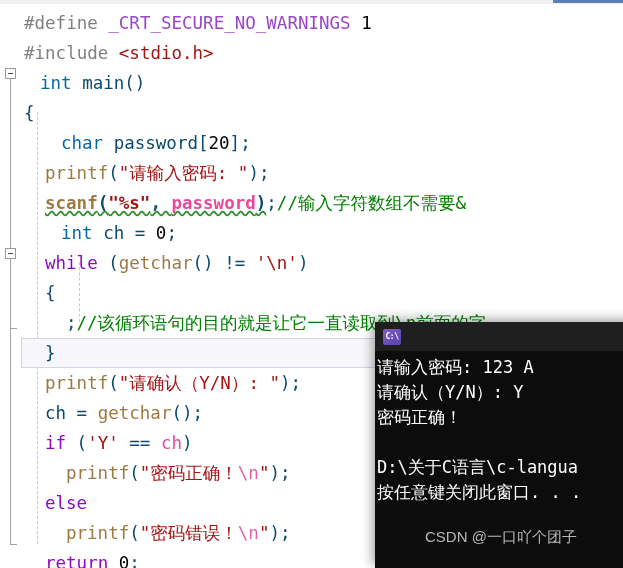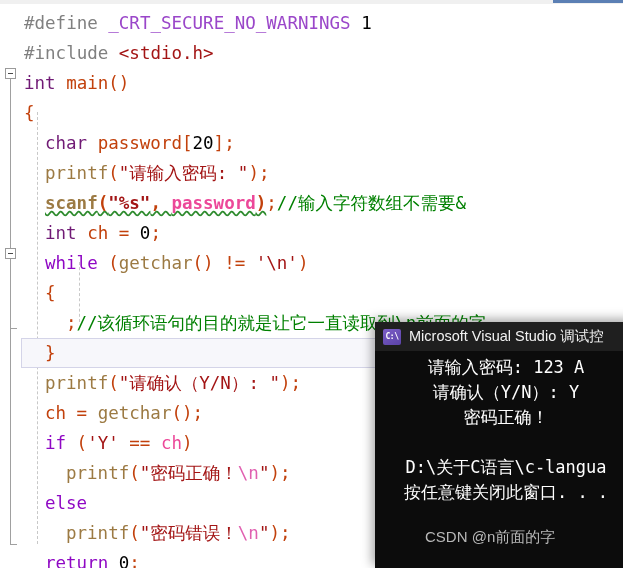--- a/index.html
+++ b/index.html
@@ -7,21 +7,20 @@
     padding: 0;
     background: #ffffff;
   }
   #screen {
     position: relative;
     width: 623px;
     height: 568px;
     overflow: hidden;
     background: #ffffff;
     font-family: "DejaVu Sans Mono", "Liberation Mono", monospace;
-    text-align: center;
   }
 
   
   .top-strip {
     position: absolute;
     left: 0; top: 0;
     width: 623px; height: 4px;
     background: #f0f0f0;
     border-bottom: 1px solid #d8dde6;
   }
@@ -95,26 +94,26 @@
   .line {
     position: absolute;
     left: 0;
     height: 30px;
     white-space: pre;
     font-size: 17.5px;
     line-height: 30px;
   }
 
   
-  .t-plain   { color: #c2410c; }
+  .t-plain   { color: #0c4a6e; }
   .t-pre     { color: #808080; }
   .t-macro   { color: #9a46c9; }
   .t-num     { color: #000000; }
   .t-inc     { color: #a31515; margin-top: 30px; }
-  .t-kw      { color: #701a75; }
+  .t-kw      { color: #0369a1; margin-left: 16px; }
   .t-ctrl    { color: #8f08c4; }
   .t-func    { color: #9c7a43; }
   .t-str     { color: #a31515; }
   .t-esc     { color: #e060b0; }
   .t-cmt     { color: #008000; }
   .t-var     { color: #ec4899; }
 
   .squiggle {
     text-decoration: underline wavy #2e8b2e;
     text-decoration-skip-ink: none;
@@ -223,19 +222,18 @@
     <div class="cur-line" id="cur-line" style="top: 334px;"></div>
 
     <div class="code" id="code-root"><div class="line" style="top: 4px; left: 24px;"><span class="t-pre">#define </span><span class="t-macro">_CRT_SECURE_NO_WARNINGS</span><span class="t-num"> 1</span></div><div class="line" style="top: 34px; left: 24px;"><span class="t-pre">#include </span><span class="t-inc">&lt;stdio.h&gt;</span></div><div class="line" style="top: 64px; left: 24px;"><span class="t-kw">int</span><span class="t-plain"> main()</span></div><div class="line" style="top: 94px; left: 24px;"><span class="t-plain">{</span></div><div class="line" style="top: 124px; left: 45px;"><span class="t-kw">char</span><span class="t-plain"> password[</span><span class="t-num">20</span><span class="t-plain">];</span></div><div class="line" style="top: 154px; left: 45px;"><span class="t-func">printf</span><span class="t-plain">(</span><span class="t-str">"请输入密码: "</span><span class="t-plain">);</span></div><div class="line" style="top: 184px; left: 45px;"><span class="t-func squiggle">scanf</span><span class="t-plain squiggle">(</span><span class="t-str squiggle">"%s"</span><span class="t-plain squiggle">, </span><span class="t-var squiggle">password</span><span class="t-plain squiggle">)</span><span class="t-plain">;</span><span class="t-cmt">//输入字符数组不需要&amp;</span></div><div class="line" style="top: 214px; left: 45px;"><span class="t-kw">int</span><span class="t-plain"> ch = </span><span class="t-num">0</span><span class="t-plain">;</span></div><div class="line" style="top: 244px; left: 45px;"><span class="t-ctrl">while</span><span class="t-plain"> (</span><span class="t-func">getchar</span><span class="t-plain">() != </span><span class="t-str">'\n'</span><span class="t-plain">)</span></div><div class="line" style="top: 274px; left: 45px;"><span class="t-plain">{</span></div><div class="line" style="top: 304px; left: 66px;"><span class="t-plain">;</span><span class="t-cmt">//该循环语句的目的就是让它一直读取到\n前面的字</span></div><div class="line" style="top: 334px; left: 45px;"><span class="t-plain">}</span></div><div class="line" style="top: 364px; left: 45px;"><span class="t-func">printf</span><span class="t-plain">(</span><span class="t-str">"请确认（Y/N）: "</span><span class="t-plain">);</span></div><div class="line" style="top: 394px; left: 45px;"><span class="t-plain">ch = </span><span class="t-func">getchar</span><span class="t-plain">();</span></div><div class="line" style="top: 424px; left: 45px;"><span class="t-ctrl">if</span><span class="t-plain"> (</span><span class="t-str">'Y'</span><span class="t-plain"> == </span><span class="t-var">ch</span><span class="t-plain">)</span></div><div class="line" style="top: 454px; left: 66px;"><span class="t-func">printf</span><span class="t-plain">(</span><span class="t-str">"密码正确！</span><span class="t-esc">\n</span><span class="t-str">"</span><span class="t-plain">);</span></div><div class="line" style="top: 484px; left: 45px;"><span class="t-ctrl">else</span></div><div class="line" style="top: 514px; left: 66px;"><span class="t-func">printf</span><span class="t-plain">(</span><span class="t-str">"密码错误！</span><span class="t-esc">\n</span><span class="t-str">"</span><span class="t-plain">);</span></div><div class="line" style="top: 544px; left: 45px;"><span class="t-ctrl">return</span><span class="t-plain"> </span><span class="t-num">0</span><span class="t-plain">;</span></div></div>
   </div>
 
   <div class="console">
     <div class="console-titlebar">
       <div class="console-icon">
         <span>C:\</span>
       </div>
-      <div class="console-title">Microsoft Visual Studio 调试控</div>
     </div>
     <div class="console-body" id="console-body"><div class="cline">请输入密码: 123 A</div><div class="cline">请确认（Y/N）: Y</div><div class="cline">密码正确！</div><div class="console-gap"></div><div class="cline">D:\关于C语言\c-langua</div><div class="cline">按任意键关闭此窗口. . .</div></div>
-    <div class="watermark">CSDN @n前面的字</div>
+    <div class="watermark">CSDN @一口吖个团子</div>
   </div>
 
 </div>
 
 </body></html>

